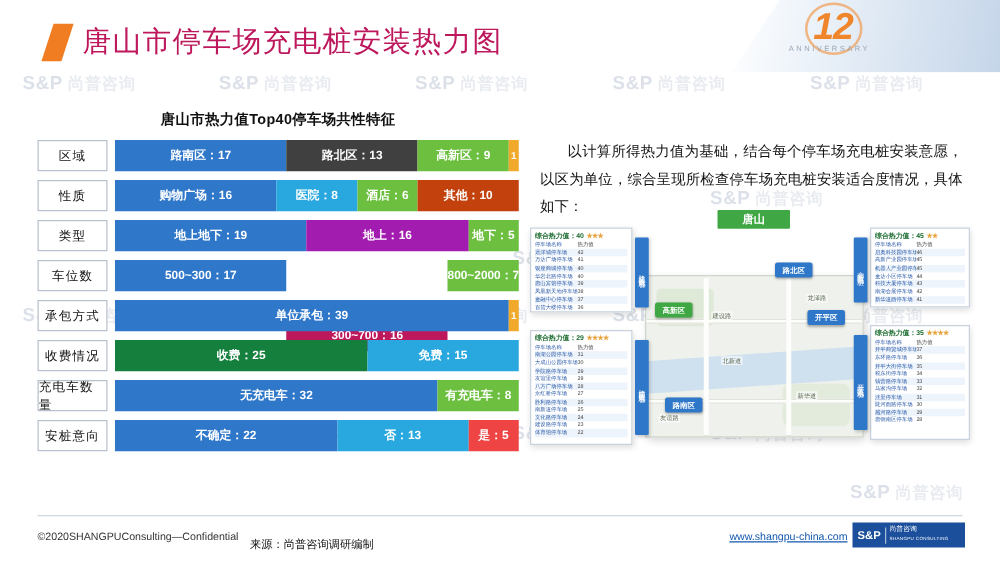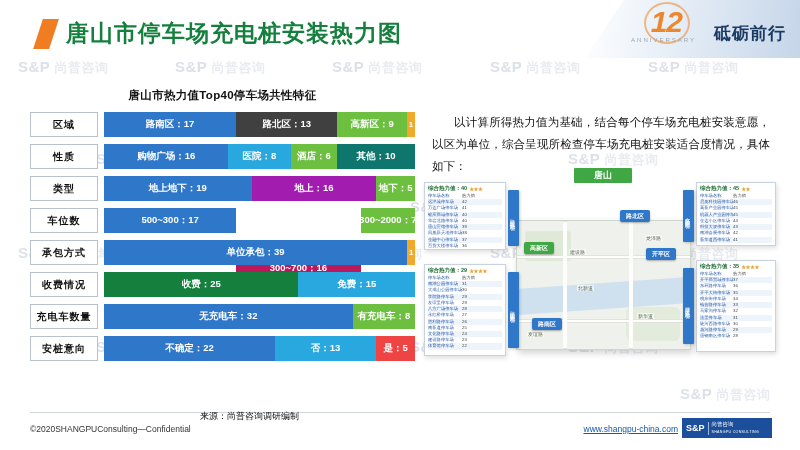--- a/index.html
+++ b/index.html
@@ -30,21 +30,21 @@
   }
   .title-bar {
     position: absolute; left: 38px; top: 18px;
     display: flex; align-items: center;
   }
   .title-slash {
     width: 16px; height: 30px; background: #f07d22;
     transform: skewX(-18deg); margin-right: 12px;
   }
   .title-text {
-    font-size: 23px; font-weight: bold; color: #15803d; letter-spacing: 1px;
+    font-size: 23px; font-weight: normal; color: #be185d; letter-spacing: 1px;
   }
   .hdr-right {
     position: absolute; right: 0; top: 0; width: 230px; height: 62px;
   }
   .hdr-band {
     position: absolute; right: 0; top: 0; width: 215px; height: 58px;
     background: linear-gradient(100deg, rgba(255,255,255,0) 0%, rgba(220,232,245,0.45) 25%, rgba(150,180,215,0.55) 100%);
     clip-path: polygon(18% 0, 100% 0, 100% 100%, 0 100%);
   }
   .hdr-12 {
@@ -72,23 +72,23 @@
   }
   .chart-title {
     text-align: center; font-size: 11.5px; font-weight: bold; color: #111;
     margin-bottom: 9px; letter-spacing: 0.3px;
   }
   .chart-rows { position: relative; }
   .crow {
     display: flex; align-items: center; height: 25px; margin-bottom: 7px;
   }
   .crow-label {
-    width: 68px; height: 25px; flex: none;
+    width: 56px; height: 25px; flex: none;
     border: 1px solid #b9c2cc; background: #fff;
-    font-size: 10px; color: #111; font-weight: bold;
+    font-size: 10px; color: #111; font-weight: normal;
     display: flex; align-items: center; justify-content: center;
     letter-spacing: 1px;
   }
   .crow-bars {
     flex: 1; height: 25px; display: flex; margin-left: 6px;
   }
   .seg {
     height: 25px; display: flex; align-items: center; justify-content: center;
     font-size: 9.5px; color: #fff; font-weight: bold; white-space: nowrap;
     overflow: hidden;
@@ -181,21 +181,21 @@
   
   .footer-line {
     position: absolute; left: 30px; top: 412px; width: 740px; height: 1px;
     background: #cfd6de;
   }
   .f-left {
     position: absolute; left: 30px; top: 424px;
     font-size: 8.5px; color: #333;
   }
   .f-src {
-    position: absolute; left: 200px; top: 410px;
+    position: absolute; left: 200px; top: 429px;
     font-size: 9px; color: #111;
   }
   .f-url {
     position: absolute; right: 122px; top: 424px;
     font-size: 8.5px; color: #1558b0; text-decoration: underline;
   }
   .f-logo {
     position: absolute; right: 28px; top: 418px; width: 90px; height: 20px;
     background: #1b4f9c; display: flex; align-items: center;
     color: #fff; font-size: 9px; font-weight: bold; padding-left: 4px;
@@ -232,21 +232,20 @@
     </div>
 
   <div class="header">
     <div class="hdr-right">
       <div class="hdr-band"></div>
       <div class="hdr-12">
         <span class="ring"></span>
         <span>12</span>
       </div>
       <div class="hdr-sub">ANNIVERSARY</div>
-      <div class="hdr-slogan">砥砺前行</div>
     </div>
     <div class="title-bar">
       <div class="title-slash"></div>
       <div class="title-text">唐山市停车场充电桩安装热力图</div>
     </div>
   </div>
 
   <div class="chart-panel">
     <div class="chart-title">唐山市热力值Top40停车场共性特征</div>
     <div class="chart-rows" id="chart-rows">
@@ -258,21 +257,21 @@
             <div class="seg" style="width: 22.5%; background: rgb(108, 191, 63);">高新区：9</div>
             <div class="seg" style="width: 2.5%; background: rgb(240, 169, 42); font-size: 8px;">1</div>
           </div>
         </div>
         <div class="crow">
           <div class="crow-label">性质</div>
           <div class="crow-bars">
             <div class="seg" style="width: 40%; background: rgb(47, 119, 201);">购物广场：16</div>
             <div class="seg" style="width: 20%; background: rgb(41, 168, 223);">医院：8</div>
             <div class="seg" style="width: 15%; background: rgb(108, 191, 63);">酒店：6</div>
-            <div class="seg" style="width: 25%; background: #0f766e;">其他：10</div>
+            <div class="seg" style="width: 25%; background: #c2410c;">其他：10</div>
           </div>
         </div>
         <div class="crow">
           <div class="crow-label">类型</div>
           <div class="crow-bars">
             <div class="seg" style="width: 47.5%; background: rgb(47, 119, 201);">地上地下：19</div>
             <div class="seg" style="width: 40%; background: #a21caf;">地上：16</div>
             <div class="seg" style="width: 12.5%; background: rgb(108, 191, 63);">地下：5</div>
           </div>
         </div>

